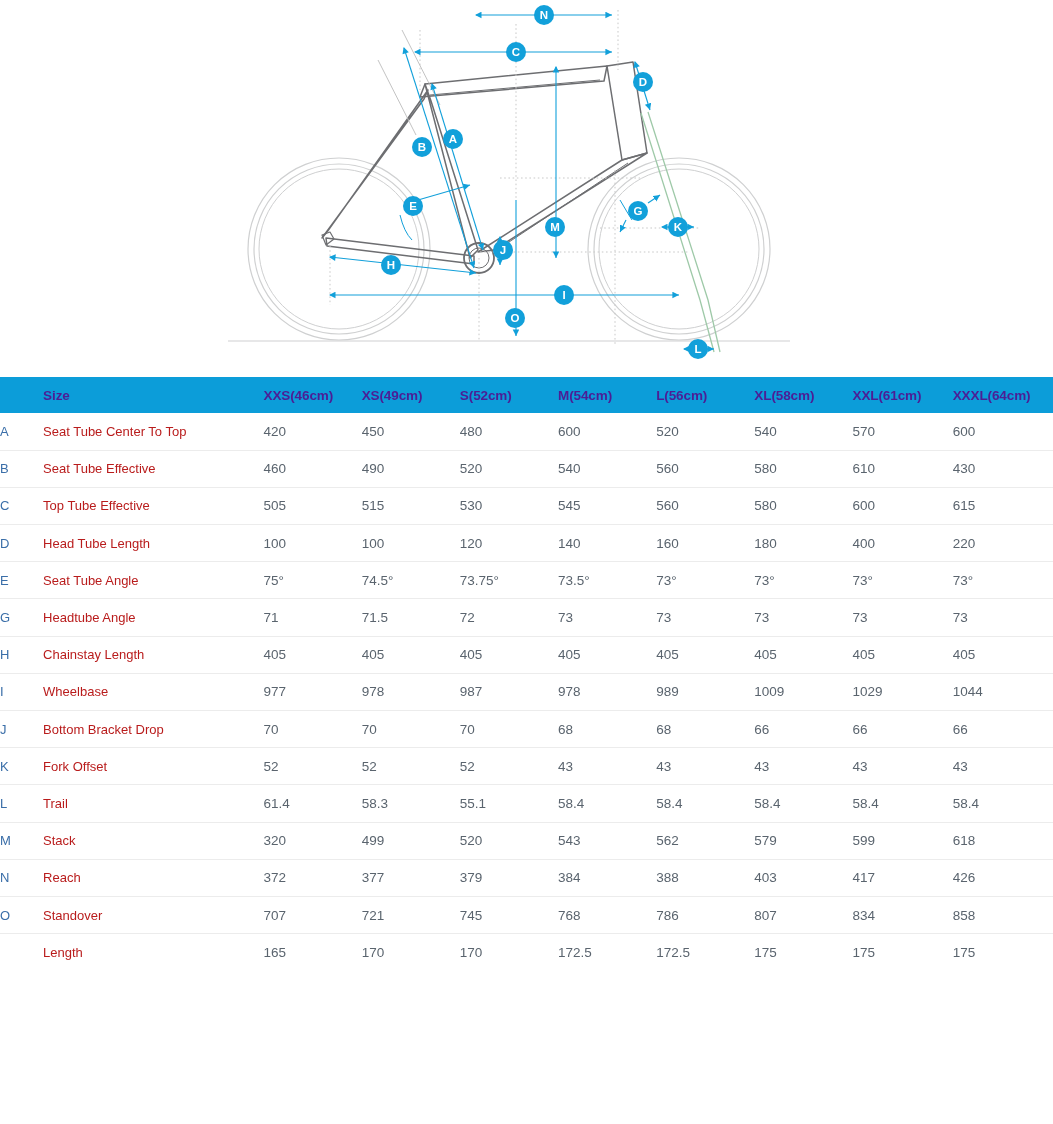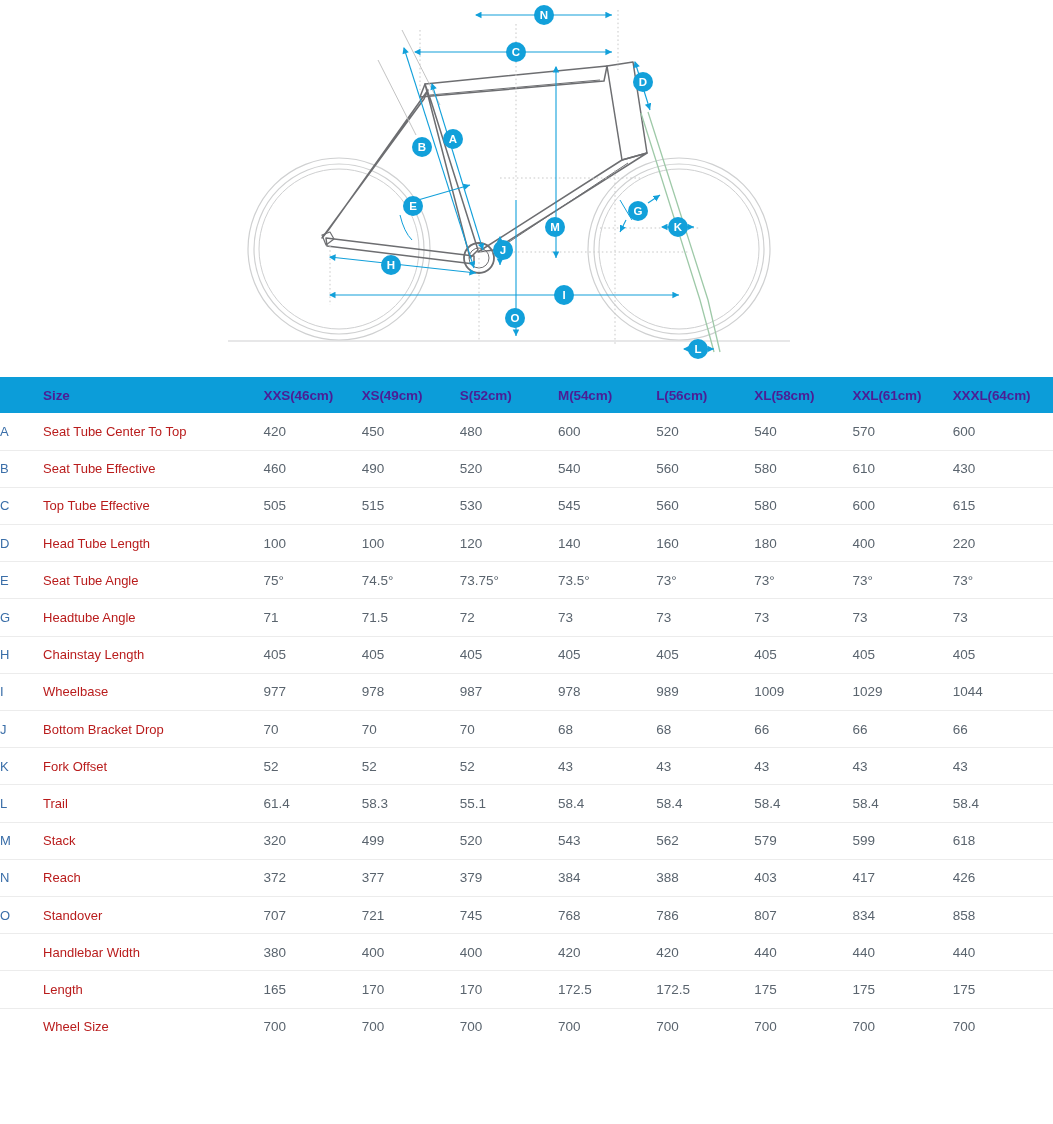--- a/index.html
+++ b/index.html
@@ -431,50 +431,26 @@
           <td class="val-cell">721</td>
           <td class="val-cell">745</td>
           <td class="val-cell">768</td>
           <td class="val-cell">786</td>
           <td class="val-cell">807</td>
           <td class="val-cell">834</td>
           <td class="val-cell">858</td>
         </tr>
         <tr>
           <td class="key-cell"></td>
-          <td class="name-cell">Handlebar Width</td>
-          <td class="val-cell">380</td>
-          <td class="val-cell">400</td>
-          <td class="val-cell">400</td>
-          <td class="val-cell">420</td>
-          <td class="val-cell">420</td>
-          <td class="val-cell">440</td>
-          <td class="val-cell">440</td>
-          <td class="val-cell">440</td>
-        </tr>
-        <tr>
-          <td class="key-cell"></td>
           <td class="name-cell">Length</td>
           <td class="val-cell">165</td>
           <td class="val-cell">170</td>
           <td class="val-cell">170</td>
           <td class="val-cell">172.5</td>
           <td class="val-cell">172.5</td>
           <td class="val-cell">175</td>
           <td class="val-cell">175</td>
           <td class="val-cell">175</td>
         </tr>
-        <tr>
-          <td class="key-cell"></td>
-          <td class="name-cell">Wheel Size</td>
-          <td class="val-cell">700</td>
-          <td class="val-cell">700</td>
-          <td class="val-cell">700</td>
-          <td class="val-cell">700</td>
-          <td class="val-cell">700</td>
-          <td class="val-cell">700</td>
-          <td class="val-cell">700</td>
-          <td class="val-cell">700</td>
-        </tr>
       </tbody>
   </table>
 
 </div>
 
 </body></html>

